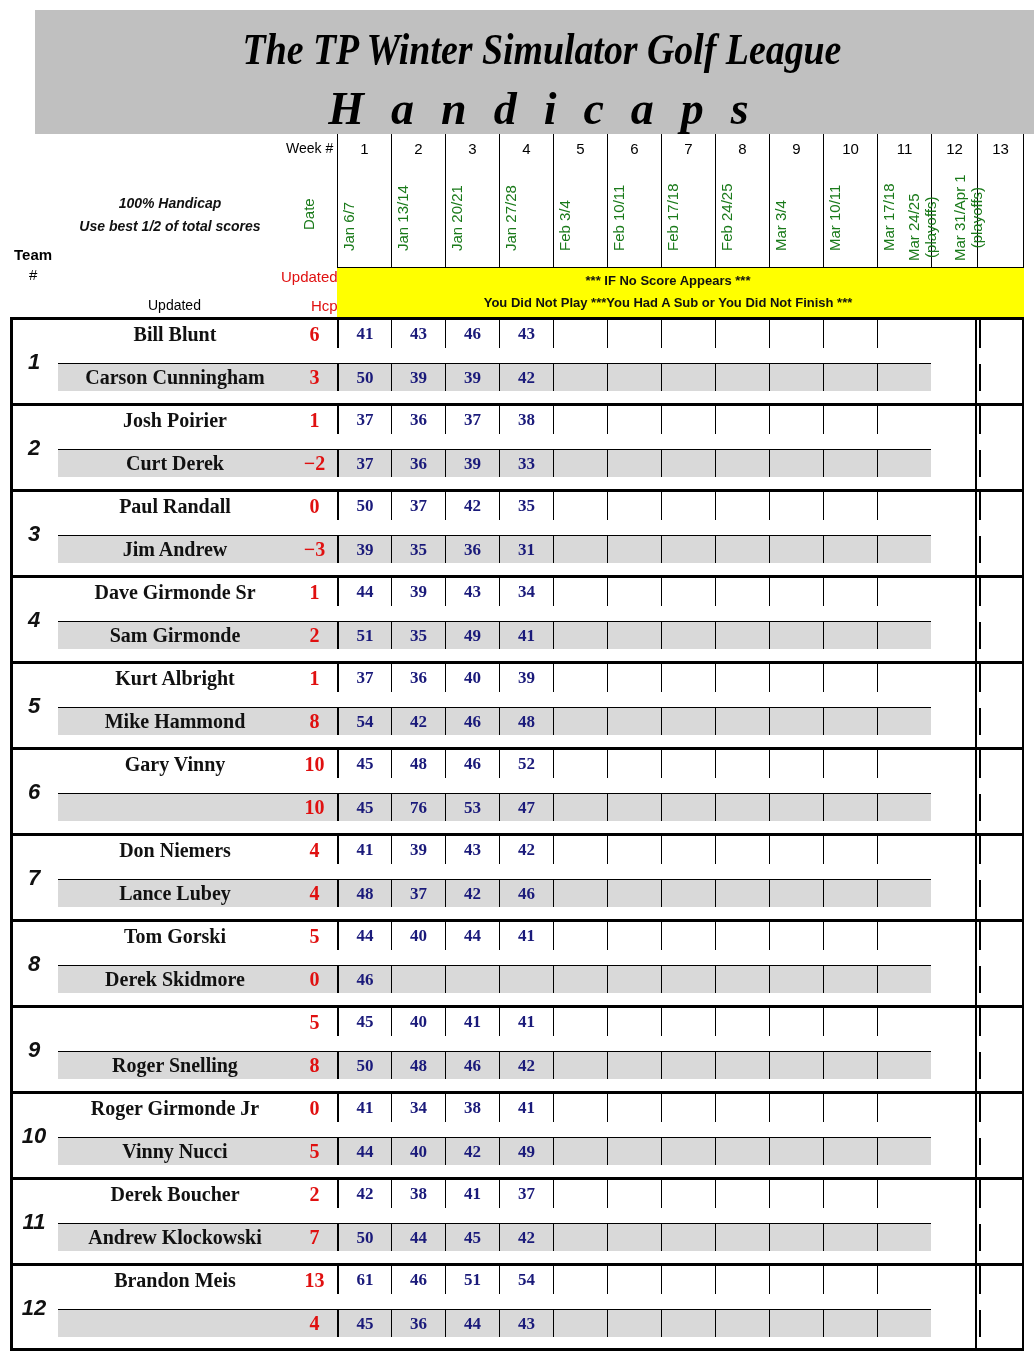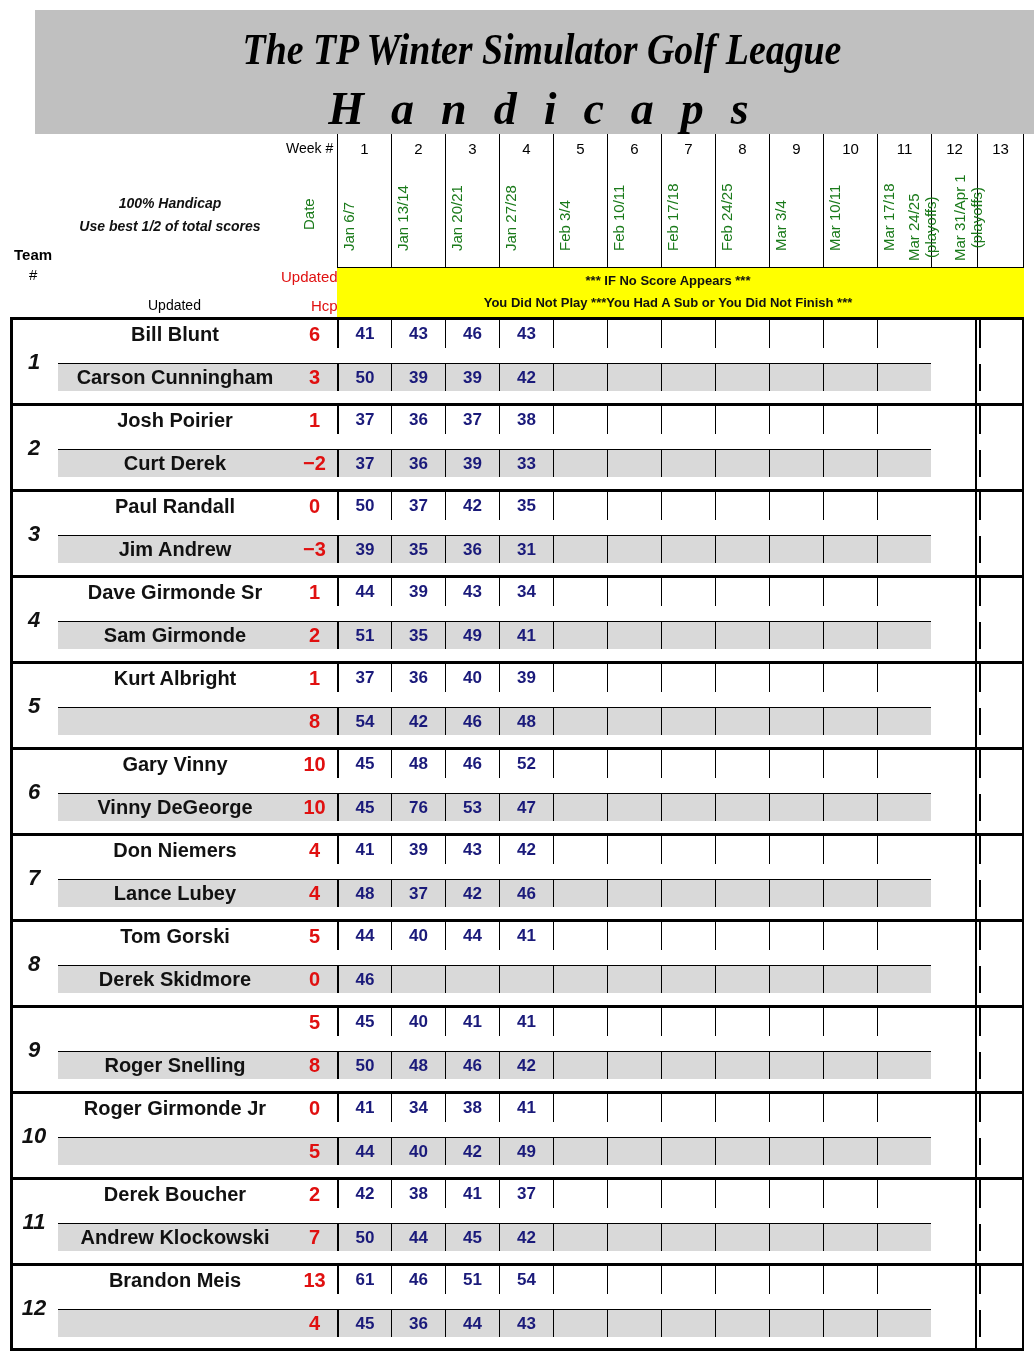--- a/index.html
+++ b/index.html
@@ -27,21 +27,21 @@
   .wk-date.two { bottom:6px; }
 
   .yellow { position:absolute; left:337px; top:267px; width:687px; height:50px; background:#ffff00; border-top:1.5px solid #000; box-sizing:border-box; }
   .yl1 { position:absolute; left:0; right:0; top:5px; text-align:center; font-weight:bold; font-size:13px; color:#111; padding-right:25px; }
   .yl2 { position:absolute; left:0; right:0; top:27px; text-align:center; font-weight:bold; font-size:13px; color:#111; padding-right:25px; }
 
   .grid { position:absolute; left:10px; top:317px; width:1014px; }
   .team { position:relative; height:86px; border-top:3px solid #000; box-sizing:border-box; }
   .team:first-child { border-top:3px solid #000; }
   .team-num { position:absolute; left:0; top:0; width:48px; height:86px; line-height:84px; text-align:center; font-style:italic; font-weight:bold; font-size:22px; color:#111; }
-  .prow { position:absolute; left:48px; height:28px; width:873px; }
+  .prow { position:absolute; left:48px; height:28px; width:873px;font-family:Liberation Serif, serif; }
   .prow.p0 { top:0; }
   .prow.p1 { top:43px; border-top:1.5px solid #000; background:#d9d9d9; box-sizing:border-box; }
   .pname { position:absolute; left:0; width:234px; height:100%; display:flex; align-items:center; justify-content:center; font-weight:bold; font-size:20px; color:#111; }
   .phcp { position:absolute; left:234px; width:45px; height:100%; display:flex; align-items:center; justify-content:center; font-weight:bold; font-size:20px; color:#e01010; }
   .score { position:absolute; top:0; height:100%; width:54px; border-left:1.5px solid #000; box-sizing:border-box; display:flex; align-items:center; justify-content:center; font-weight:bold; font-size:17px; color:#1a1a7a; }
   .score.first { border-left:2.5px solid #000; }
   .frame-l { position:absolute; left:10px; top:317px; width:2.5px; height:1034px; background:#000; }
   .frame-r { position:absolute; left:1022px; top:317px; width:2px; height:1034px; background:#000; }
   .frame-b { position:absolute; left:10px; top:1348px; width:1014px; height:3px; background:#000; }
   .vline { position:absolute; top:317px; width:1.5px; height:1034px; background:#000; }
@@ -306,20 +306,21 @@
         <div class="score" style="left: 495px;"></div>
         <div class="score" style="left: 549px;"></div>
         <div class="score" style="left: 603px;"></div>
         <div class="score" style="left: 657px;"></div>
         <div class="score" style="left: 711px;"></div>
         <div class="score" style="left: 765px;"></div>
         <div class="score" style="left: 819px;"></div>
         <div class="row-end"></div>
       </div>
       <div class="prow p1">
+        <div class="pname">Mike Hammond</div>
         <div class="phcp">8</div>
         <div class="score first" style="left: 279px;">54</div>
         <div class="score" style="left: 333px;">42</div>
         <div class="score" style="left: 387px;">46</div>
         <div class="score" style="left: 441px;">48</div>
         <div class="score" style="left: 495px;"></div>
         <div class="score" style="left: 549px;"></div>
         <div class="score" style="left: 603px;"></div>
         <div class="score" style="left: 657px;"></div>
         <div class="score" style="left: 711px;"></div>
@@ -340,21 +341,20 @@
         <div class="score" style="left: 495px;"></div>
         <div class="score" style="left: 549px;"></div>
         <div class="score" style="left: 603px;"></div>
         <div class="score" style="left: 657px;"></div>
         <div class="score" style="left: 711px;"></div>
         <div class="score" style="left: 765px;"></div>
         <div class="score" style="left: 819px;"></div>
         <div class="row-end"></div>
       </div>
       <div class="prow p1">
-        <div class="pname">Vinny DeGeorge</div>
         <div class="phcp">10</div>
         <div class="score first" style="left: 279px;">45</div>
         <div class="score" style="left: 333px;">76</div>
         <div class="score" style="left: 387px;">53</div>
         <div class="score" style="left: 441px;">47</div>
         <div class="score" style="left: 495px;"></div>
         <div class="score" style="left: 549px;"></div>
         <div class="score" style="left: 603px;"></div>
         <div class="score" style="left: 657px;"></div>
         <div class="score" style="left: 711px;"></div>
@@ -479,20 +479,21 @@
         <div class="score" style="left: 495px;"></div>
         <div class="score" style="left: 549px;"></div>
         <div class="score" style="left: 603px;"></div>
         <div class="score" style="left: 657px;"></div>
         <div class="score" style="left: 711px;"></div>
         <div class="score" style="left: 765px;"></div>
         <div class="score" style="left: 819px;"></div>
         <div class="row-end"></div>
       </div>
       <div class="prow p1">
+        <div class="pname">Vinny Nucci</div>
         <div class="phcp">5</div>
         <div class="score first" style="left: 279px;">44</div>
         <div class="score" style="left: 333px;">40</div>
         <div class="score" style="left: 387px;">42</div>
         <div class="score" style="left: 441px;">49</div>
         <div class="score" style="left: 495px;"></div>
         <div class="score" style="left: 549px;"></div>
         <div class="score" style="left: 603px;"></div>
         <div class="score" style="left: 657px;"></div>
         <div class="score" style="left: 711px;"></div>

